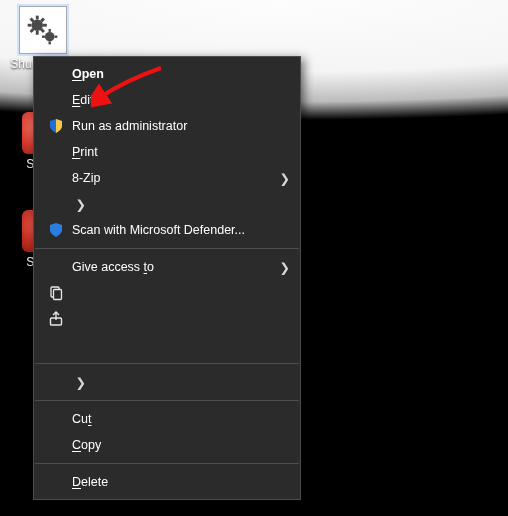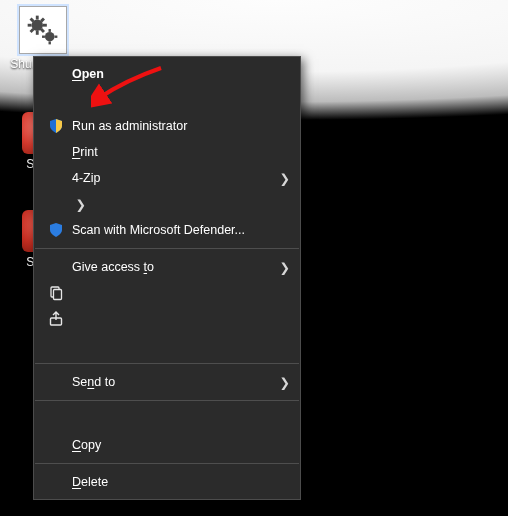--- a/index.html
+++ b/index.html
@@ -134,40 +134,41 @@
   </div>
 
   <div class="ctx" id="ctx">
       <div class="item">
         <span class="icon-slot"></span>
         <span class="txt bold"><span class="ul">O</span>pen</span>
         <span class="arrow"></span>
       </div>
       <div class="item">
         <span class="icon-slot"></span>
+        <span class="txt"><span class="ul">E</span>dit</span>
         <span class="arrow"></span>
       </div>
       <div class="item">
         <span class="icon-slot">
           <svg width="16" height="16" viewBox="0 0 16 16">
             <path d="M8 1 L14 3 V8 C14 12 8 15 8 15 C8 15 2 12 2 8 V3 Z" fill="#1e6fd8"></path>
             <path d="M8 1 L14 3 V8 C14 12 8 15 8 15 Z" fill="#f7c948"></path>
           </svg>
         </span>
         <span class="txt">Run as administrator</span>
         <span class="arrow"></span>
       </div>
       <div class="item">
         <span class="icon-slot"></span>
         <span class="txt"><span class="ul">P</span>rint</span>
         <span class="arrow"></span>
       </div>
       <div class="item">
         <span class="icon-slot"></span>
-        <span class="txt">4-Zip</span>
+        <span class="txt">8-Zip</span>
         <span class="arrow">❯</span>
       </div>
       <div class="item">
         <span class="icon-slot"></span>
         <span class="arrow">❯</span>
       </div>
       <div class="item">
         <span class="icon-slot">
           <svg width="16" height="16" viewBox="0 0 16 16">
             <path d="M8 1 L14 3 V8 C14 12 8 15 8 15 C8 15 2 12 2 8 V3 Z" fill="#2b7de1"></path>
@@ -200,26 +201,26 @@
         </span>
         <span class="arrow"></span>
       </div>
       <div class="item">
         <span class="icon-slot"></span>
         <span class="arrow"></span>
       </div>
       <div class="sep"></div>
       <div class="item">
         <span class="icon-slot"></span>
-        <span class="txt">Se<span class="ul">n</span>d to</span>
-        <span class="arrow">❯</span>
-      </div>
-      <div class="sep"></div>
-      <div class="item">
-        <span class="icon-slot"></span>
+        <span class="arrow">❯</span>
+      </div>
+      <div class="sep"></div>
+      <div class="item">
+        <span class="icon-slot"></span>
+        <span class="txt">Cu<span class="ul">t</span></span>
         <span class="arrow"></span>
       </div>
       <div class="item">
         <span class="icon-slot"></span>
         <span class="txt"><span class="ul">C</span>opy</span>
         <span class="arrow"></span>
       </div>
       <div class="sep"></div>
       <div class="item">
         <span class="icon-slot"></span>

